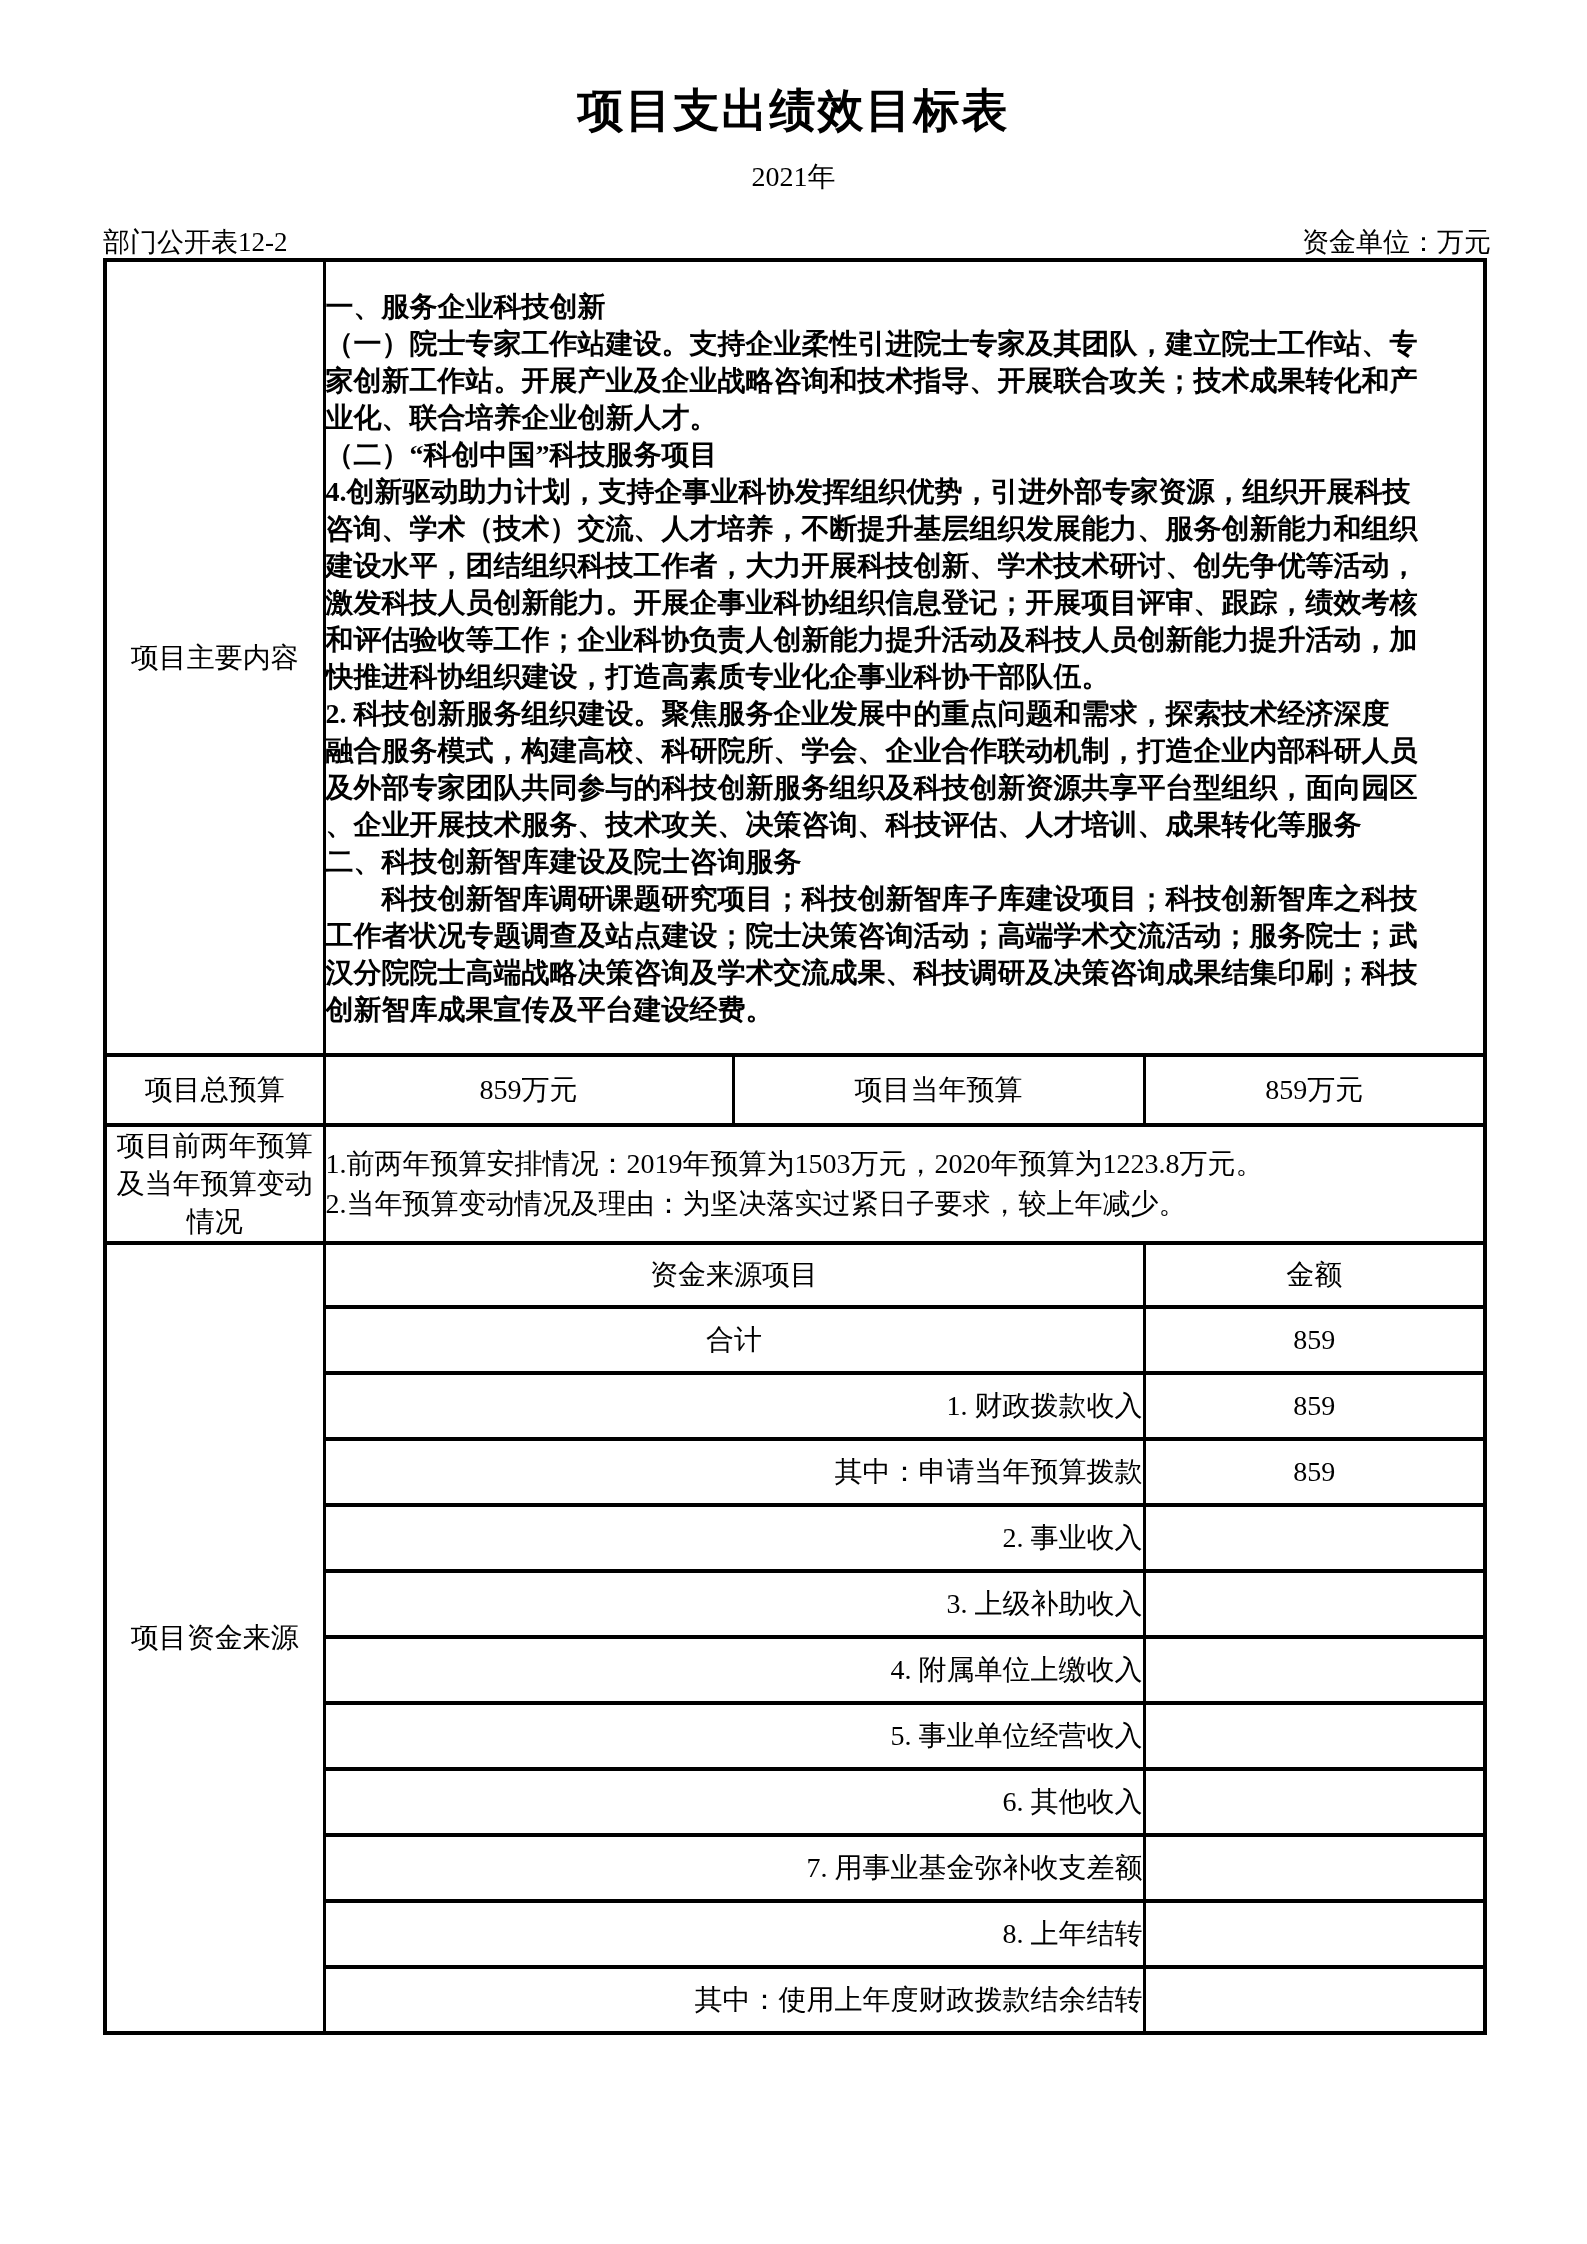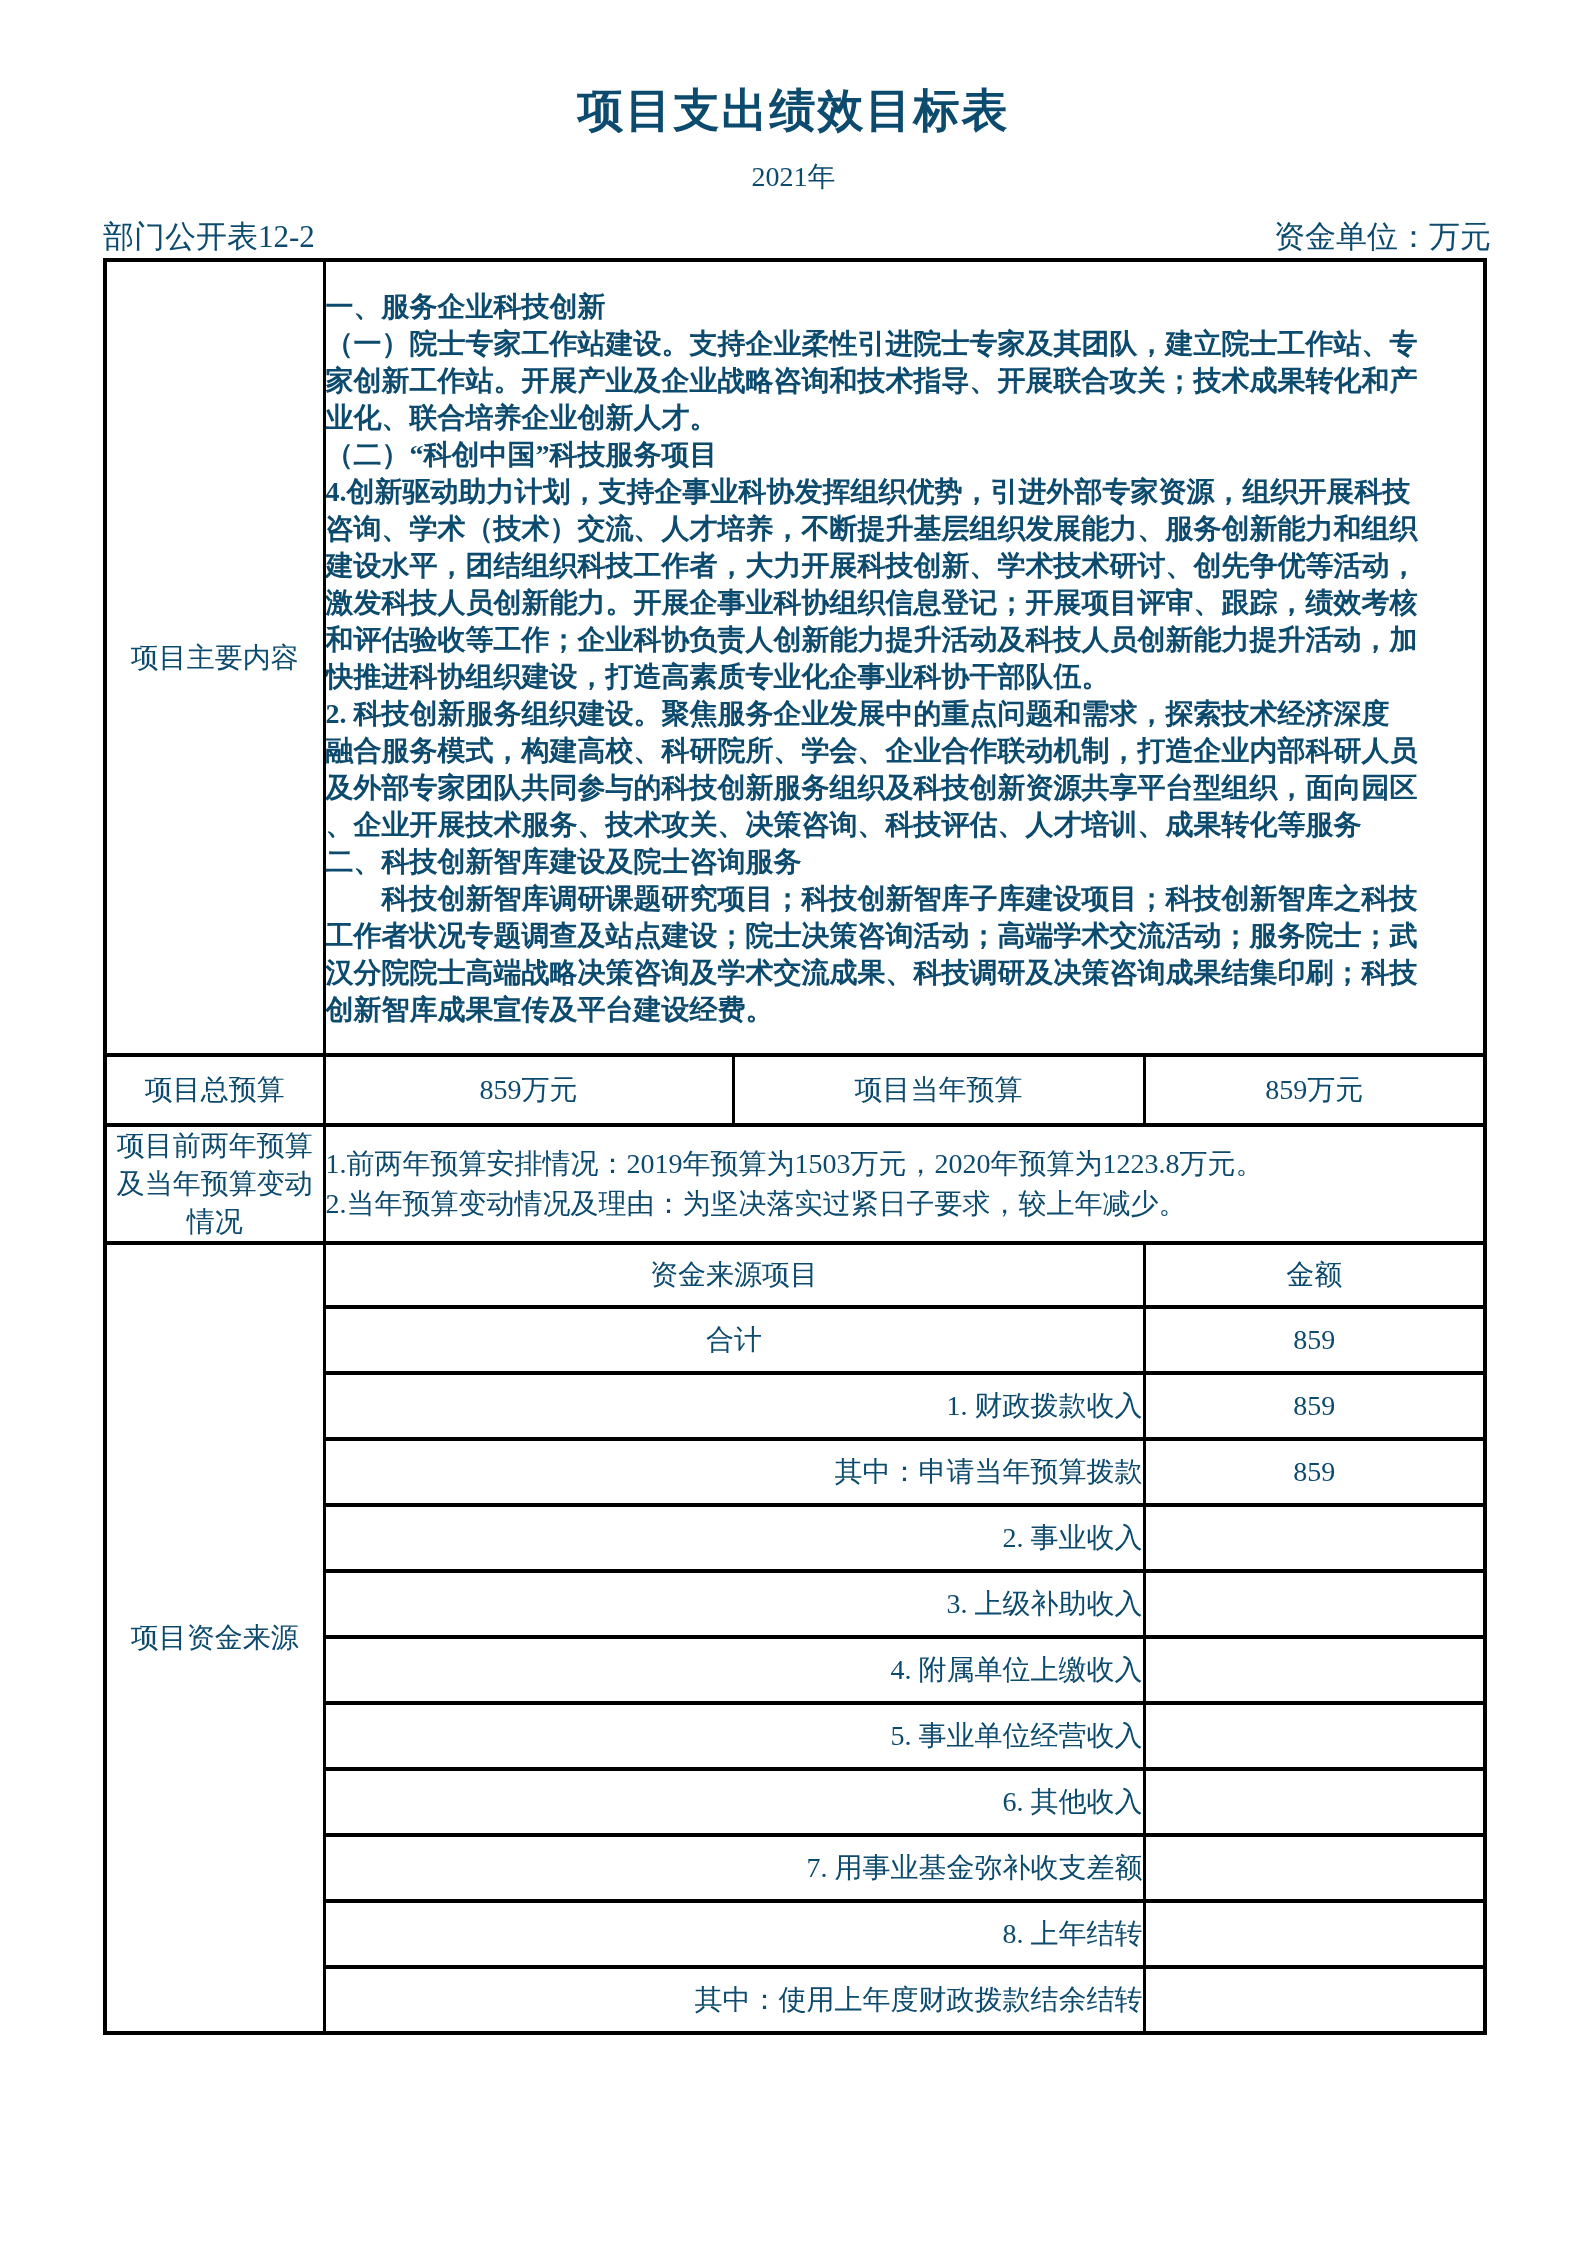--- a/index.html
+++ b/index.html
@@ -1,37 +1,37 @@
 <!DOCTYPE html>
 <html><head>
 <meta charset="utf-8">
 <style>
   html,body { margin:0; padding:0; background:#ffffff; }
   .page {
     position:relative;
     width:1587px; height:2244px;
     background:#ffffff;
-    color:#0c4a6e;
+    color:#000000;
     font-family:"Liberation Serif","DejaVu Serif",serif;
     overflow:hidden;
   }
   .title {
     position:absolute; top:80px; left:0; width:100%;
     text-align:center;
     font-size:46px; font-weight:700; letter-spacing:2px;
     margin:0;
   }
   .year {
     position:absolute; top:158px; left:0; width:100%;
     text-align:center; font-size:28px;
   }
   .meta {
-    position:absolute; top:216px; left:103px; width:1388px;
+    position:absolute; top:224px; left:103px; width:1388px;
     display:flex; justify-content:space-between;
-    font-size:31px;
+    font-size:27px;
   }
   table.main {
     position:absolute; top:258px; left:103px;
     width:1380px;
     border-collapse:collapse;
     table-layout:fixed;
   }
   table.main td {
     border-left:3px solid #000;
     border-right:3px solid #000;

